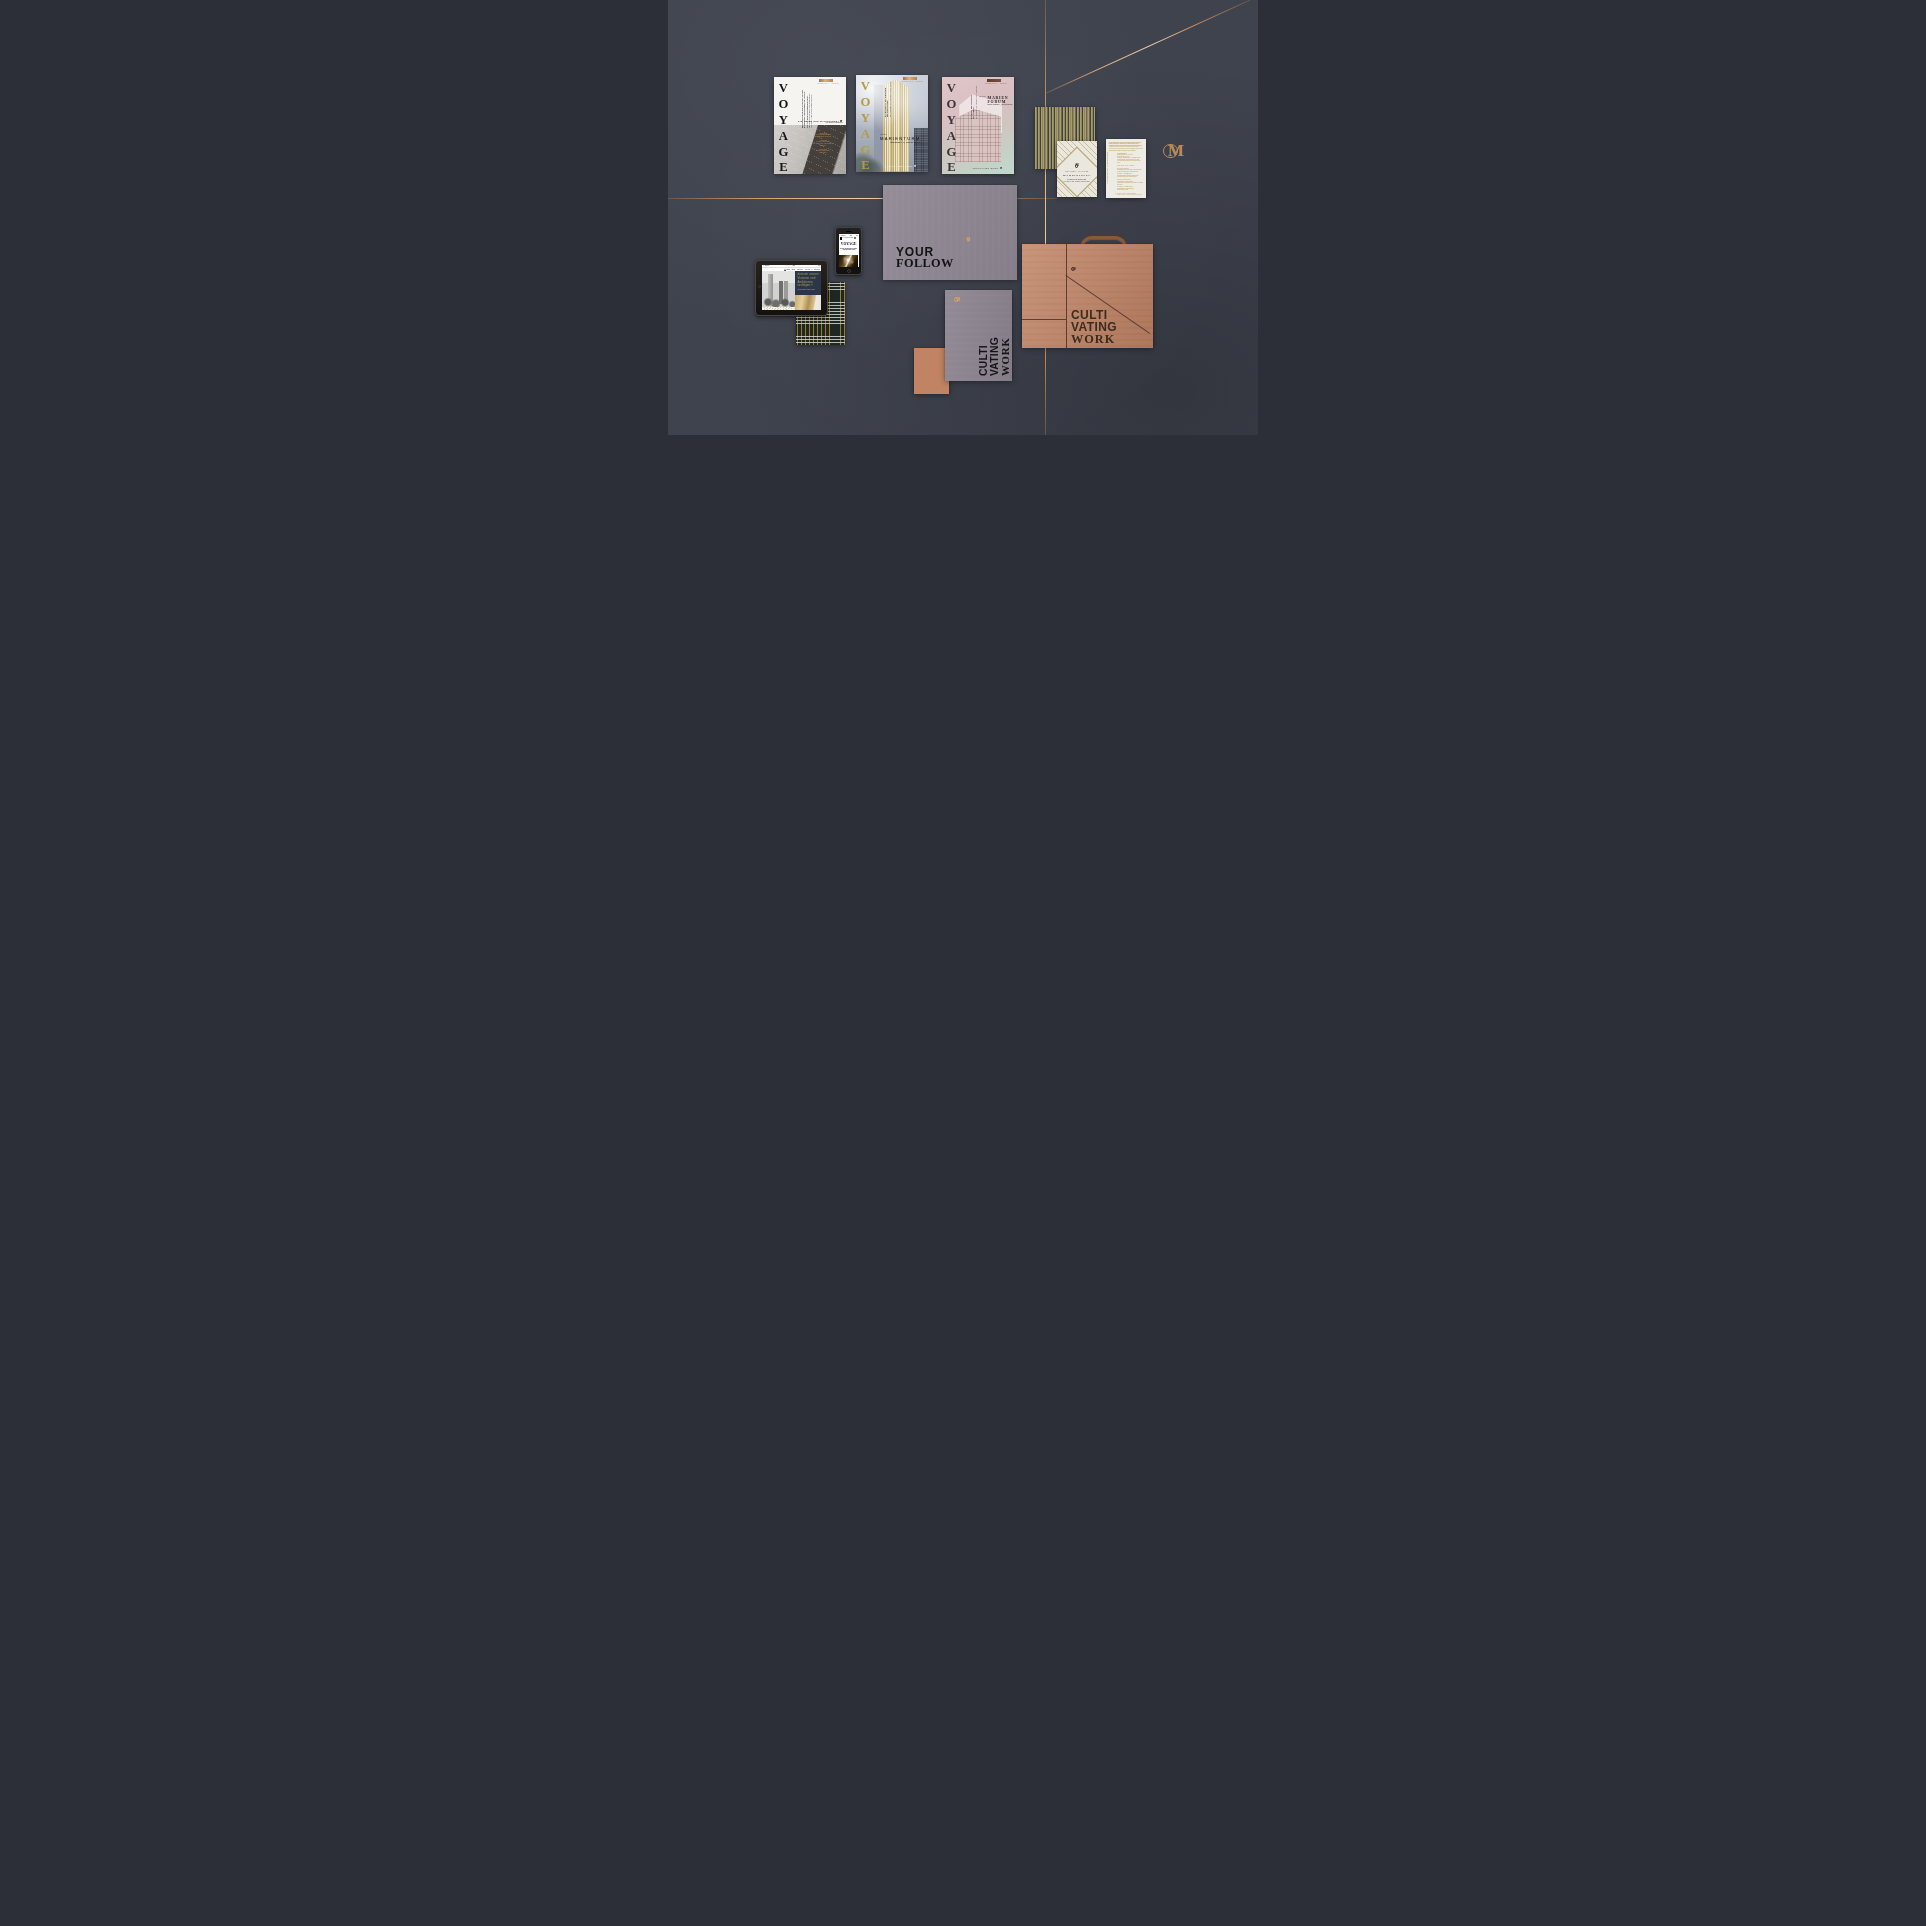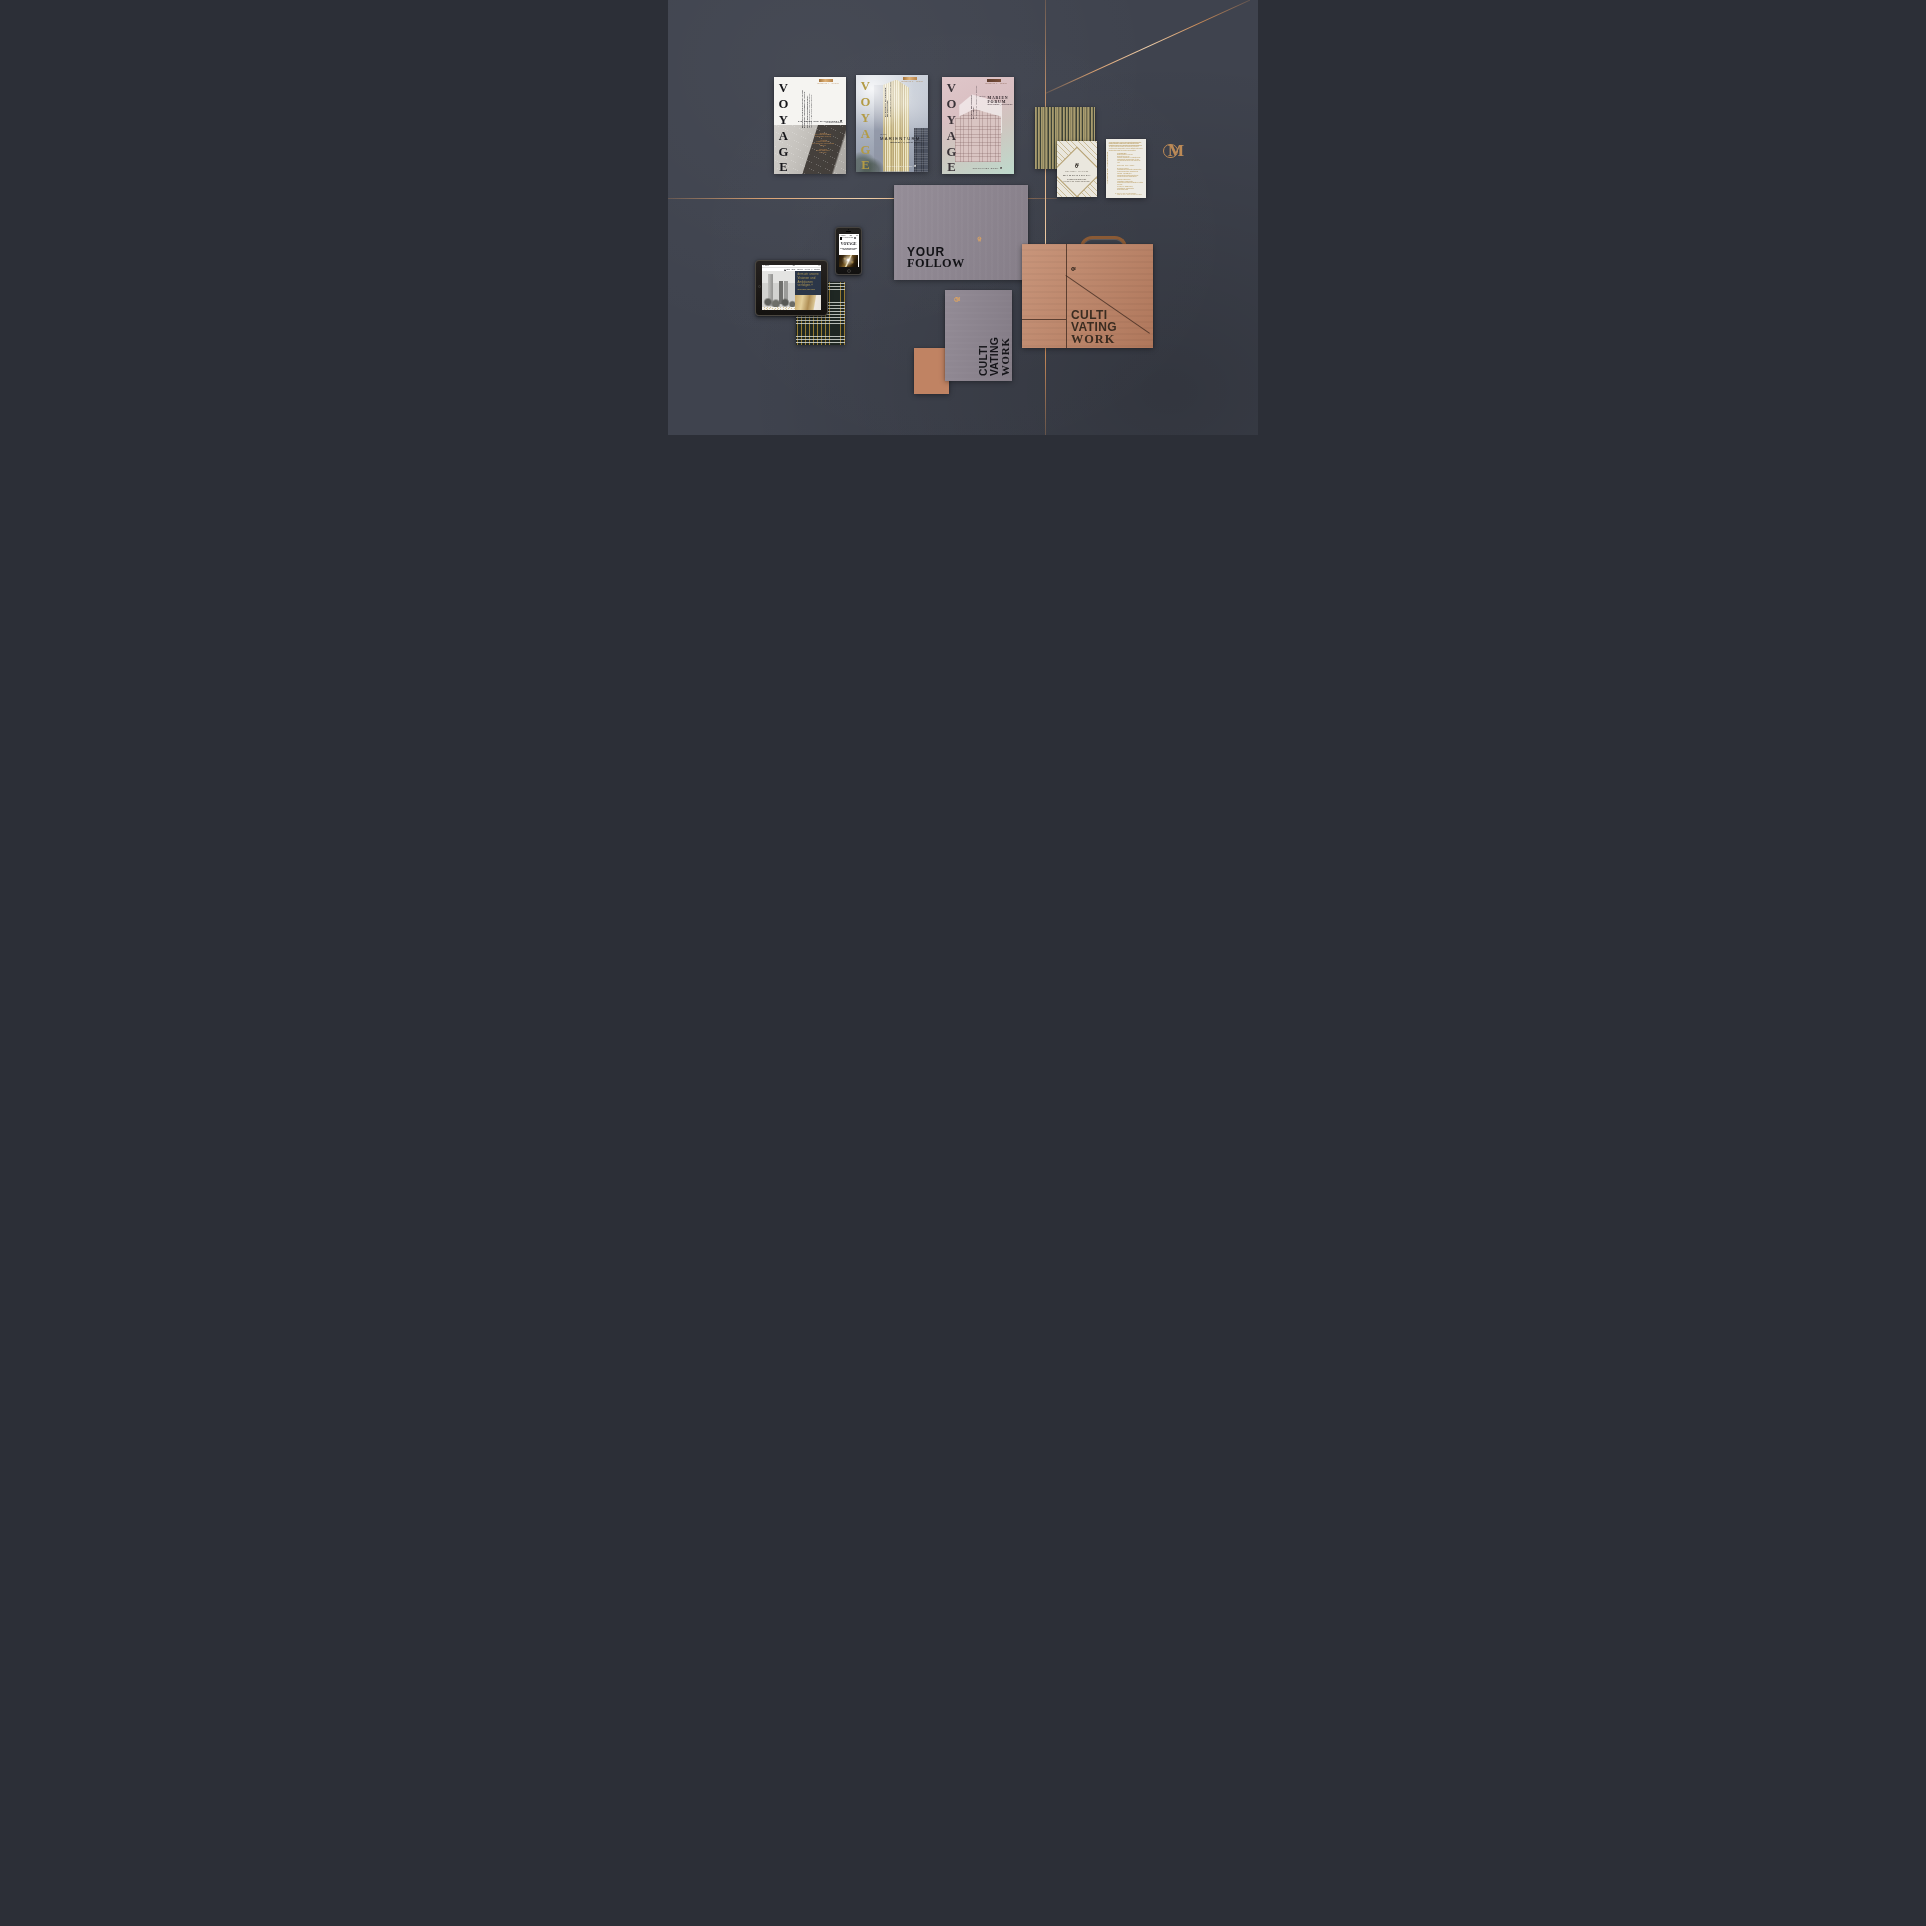--- a/index.html
+++ b/index.html
@@ -288,21 +288,21 @@
     <div class="sp">
       <div class="nm">PATRICIA URQUIOLA</div>
       <div>Geschäftsführerin | Managing Partner</div>
       <div>Studio Urquiola, Mailand</div>
     </div>
     <div class="webs">www.marienturm.com | www.marienforum.com</div>
     <div class="brand"><span class="leaf">☙</span> <span>PECAN DEVELOPMENT</span></div>
     <div class="brandtag">URBAN REAL ESTATE SOLUTIONS.</div>
   </div>
 
-  <div class="obj ysf" style="left:226px; top:185px; z-index:3;">
+  <div class="obj ysf" style="left:215px; top:185px; z-index:3;">
     <div class="fl" style="left:0; top:50px; width:134px;"></div>
     <div class="fl" style="left:58px; top:50px; width:54px; transform:rotate(-67.3deg);"></div>
     <div class="fl v" style="left:80px; top:50px; height:45px;"></div>
     <div class="fl" style="left:107px; top:50px; width:50px; transform:rotate(62.9deg);"></div>
     <div class="fold-mg mg" style="left:82px; top:52px; font-size:5px; transform:rotate(90deg);"></div>
     <div class="ys-text">
       <div class="l1">YOUR</div>
       <div class="l2">FOLLOW</div>
     </div>
   </div>

